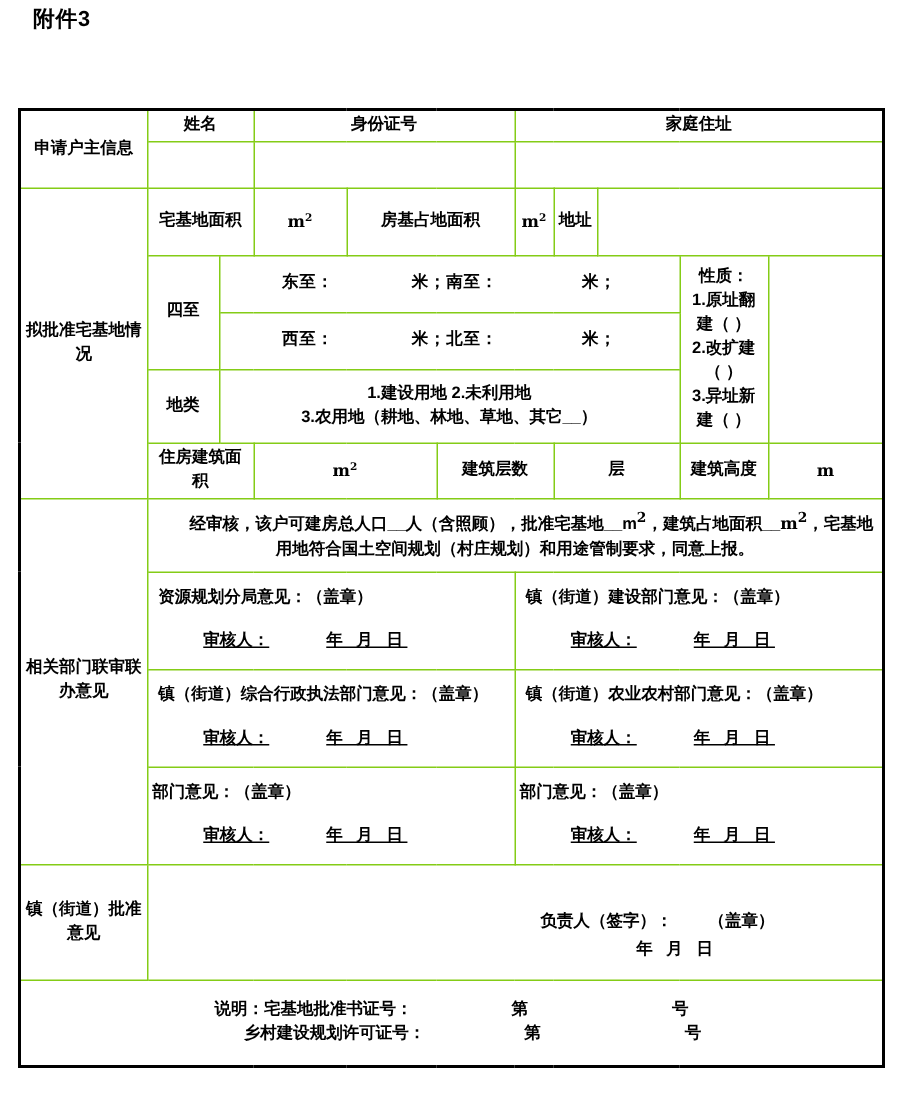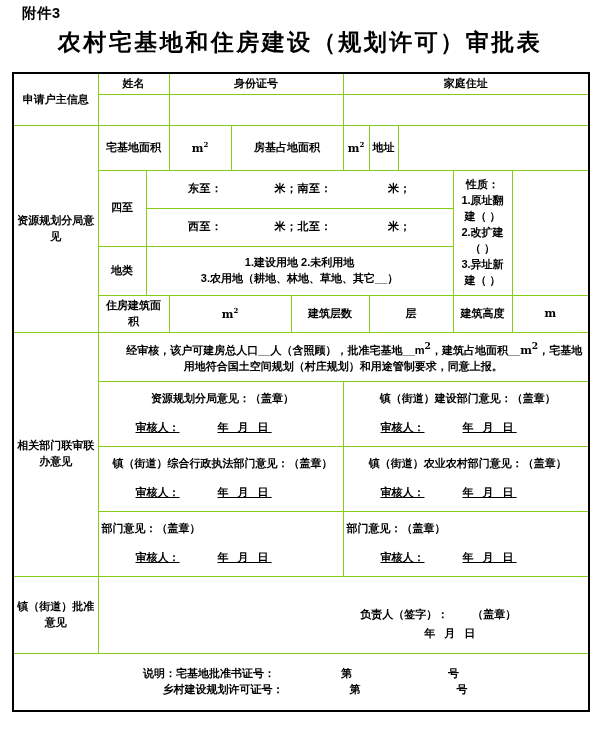--- a/index.html
+++ b/index.html
@@ -80,21 +80,21 @@
   .para {
     text-align: left;
     text-indent: 22px;
     line-height: 1.6;
     font-weight: bold;
     font-size: 11px;
     padding: 3px 6px 4px 6px;
   }
   .op-head {
     display: block;
-    text-align: center;
+    text-align: left;
     padding-left: 4px;
   }
   .op-head.center {
     text-align: left;
     padding-left: 0;
   }
   .op-sign {
     display: block;
     text-align: left;
     padding-left: 34px;
@@ -158,21 +158,20 @@
     display: inline-block;
     width: 56px;
   }
 </style>
 </head>
 <body>
 
 <div class="page">
 
   <div class="attachment-label">附件3</div>
-  <div class="doc-title">农村宅基地和住房建设（规划许可）审批表</div>
 
   <table class="form">
     <colgroup>
       <col style="width:85px">
       <col style="width:48px">
       <col style="width:23px">
       <col style="width:62px">
       <col style="width:60px">
       <col style="width:52px">
       <col style="width:26px">
@@ -189,21 +188,21 @@
       <td colspan="3">身份证号</td>
       <td colspan="5">家庭住址</td>
     </tr>
     <tr>
       <td colspan="2" class="blank" style="height:26px"></td>
       <td colspan="3" class="blank"></td>
       <td colspan="5" class="blank"></td>
     </tr>
 
     <tr>
-      <td class="lbl" rowspan="5">资源规划分局意见</td>
+      <td class="lbl" rowspan="5">拟批准宅基地情况</td>
       <td colspan="2" style="height:40px">宅基地面积</td>
       <td class="sup"><span>m</span><sup>2</sup></td>
       <td colspan="2">房基占地面积</td>
       <td class="sup"><span>m</span><sup>2</sup></td>
       <td>地址</td>
       <td colspan="3" class="blank"></td>
     </tr>
 
     <tr>
       <td rowspan="2">四至</td>

